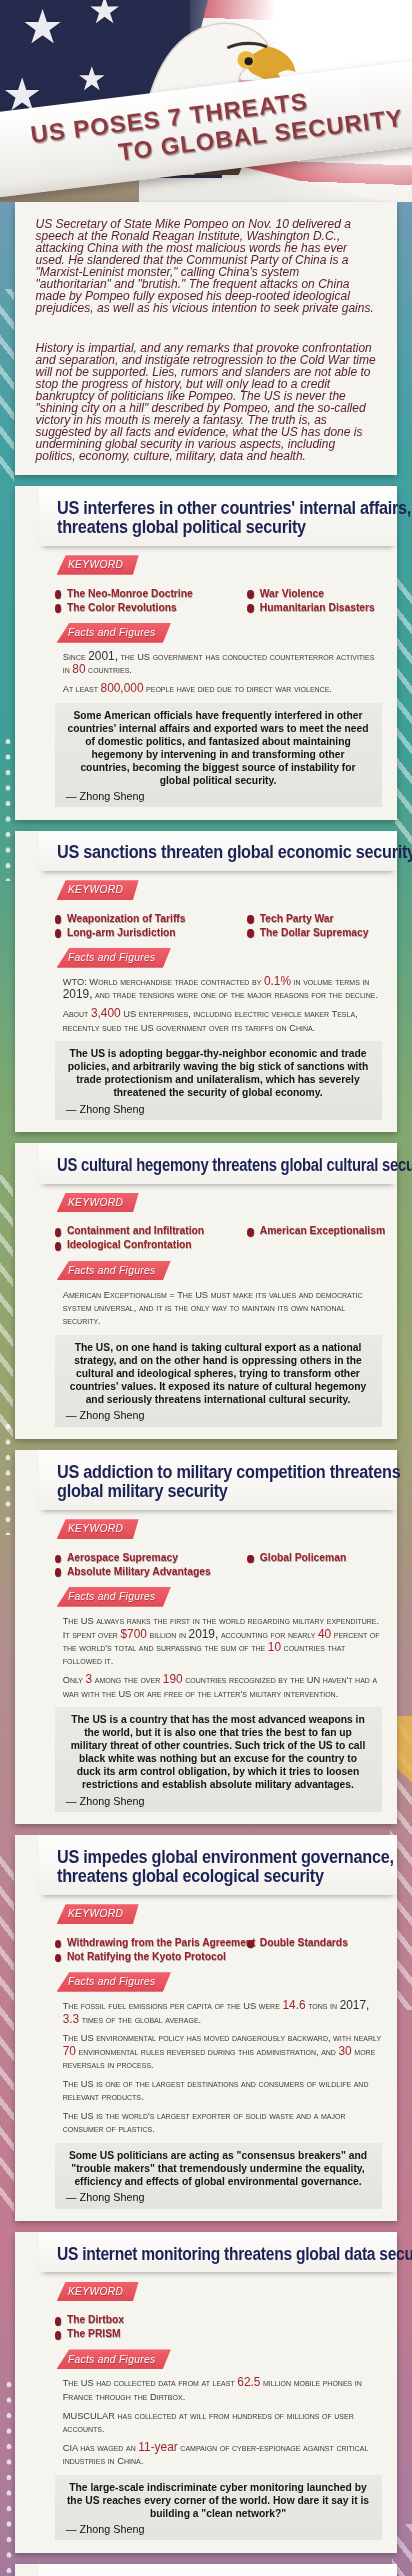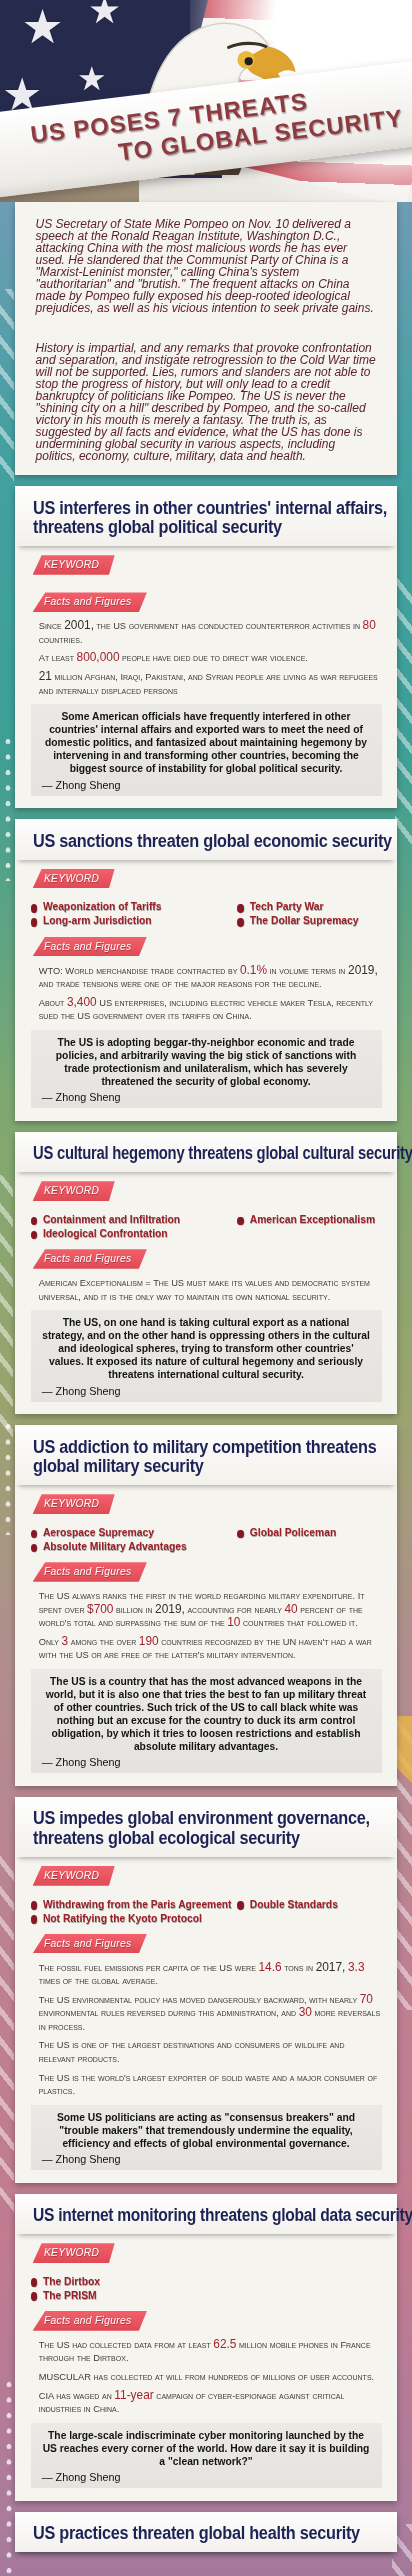--- a/index.html
+++ b/index.html
@@ -33,21 +33,21 @@
   .st5{left:26px;top:128px;font-size:39px;}
   .st6{left:95px;top:125px;font-size:29px;}
   .fstripes{position:absolute;right:-20.6px;top:-15.5px;width:242px;height:196px;transform:rotate(14deg);background:repeating-linear-gradient(168deg,#c73b49 0 19.6px,#f1ede9 19.6px 40px);}
   .ffade{position:absolute;right:0;top:0;width:222px;height:202px;background:radial-gradient(circle at 88% 12%,#ffffff 0 42%,rgba(255,255,255,0) 78%);}
   .rushmore{position:absolute;left:0;top:154px;width:139px;height:49px;background:linear-gradient(180deg,#b5a285,#8c7c64);opacity:.9;border-radius:0 9.3px 0 0;}
   .eagle{position:absolute;left:111px;top:0;z-index:1;}
   .banner{position:absolute;left:-31px;top:81px;width:505px;padding:13.4px 0 15.5px 62px;background:linear-gradient(180deg,#ffffff 0%,#edebe7 85%,#dddad4 100%);transform:rotate(-7deg);box-shadow:0 4.1px 9.3px rgba(40,30,30,.35);z-index:3;}
   .btitle{font-size:24px;font-weight:bold;letter-spacing:1px;color:#8d3a40;white-space:nowrap;text-shadow:1px 1.5px 1px rgba(70,45,45,.4);}
   .bt2{margin-left:85px;}
   
-  .card{position:relative;z-index:2;margin:0 15px 11.3px;background:#f6f4ef;box-shadow:0 2.6px 6.2px rgba(20,20,30,.35);}
+  .card{position:relative;z-index:2;margin:0 15px 11.3px;background:#f6f4ef;box-shadow:0 2.6px 6.2px rgba(20,20,30,.35);padding-left:24px;}
   .intro-card{padding:15.5px 20.6px 13.4px;}
   .intro-p{font-size:12px;line-height:12px;font-style:italic;color:#5b2130;margin:0 0 10.3px;}
   .intro-p:last-child{margin-bottom:0;margin-top:28px;}
   .card-head{padding:12.4px 17.5px 8.2px;background:linear-gradient(180deg,#fefefe 0%,#f3f1ec 100%);box-shadow:0 4.6px 5.2px -3.6px rgba(0,0,0,.35);position:relative;z-index:1;}
   .tline{font-size:17.5px;font-weight:bold;color:#1d2356;line-height:1.12;white-space:nowrap;transform-origin:left center;letter-spacing:-0.3px;}
   .card-body{padding:8.2px 15.5px 12.4px;}
   .badge{display:inline-block;color:#fff;font-weight:normal;font-style:italic;font-size:10.3px;letter-spacing:0.3px;padding:4.1px 15.5px 4.6px 11.3px;margin:1px 0 5.2px 2.1px;background:linear-gradient(180deg,#f2606c,#e04a55);clip-path:polygon(11% 0,100% 0,93% 100%,0 100%);text-shadow:0.5px 0.5px 0.5px rgba(0,0,0,.3);}
   .keywords{display:flex;gap:5.2px;margin:5.2px 0 6.2px;}
   .kcol{flex:1;min-width:0;}
   .kcol-left{flex:1.4;}
@@ -111,26 +111,45 @@
 
   <div>
       <section class="card section-card">
     <div class="card-head">
           <div class="tline fit" style="transform: scaleX(0.93);">US interferes in other countries' internal affairs,</div>
           <div class="tline fit" style="transform: scaleX(0.93);">threatens global political security</div>
         </div>
     <div class="card-body">
       <div class="badge">KEYWORD</div>
       <div class="keywords">
+        <div class="kcol kcol-left">
+              <div class="kw">
+                <span class="kwb"></span>
+                <span class="kwt fit">The Neo-Monroe Doctrine</span>
+              </div>
+              <div class="kw">
+                <span class="kwb"></span>
+                <span class="kwt fit">The Color Revolutions</span>
+              </div>
+            </div>
+        <div class="kcol">
+              <div class="kw">
+                <span class="kwb"></span>
+                <span class="kwt fit">War Violence</span>
+              </div>
+              <div class="kw">
+                <span class="kwb"></span>
+                <span class="kwt fit">Humanitarian Disasters</span>
+              </div>
+            </div>
       </div>
       <div class="badge">Facts and Figures</div>
       <div class="facts">
             <p class="fact"><span>Since </span><span class="big">2001,</span><span> the US government has conducted counterterror activities in </span><span class="hl">80</span><span> countries.</span></p>
             <p class="fact"><span>At least </span><span class="hl">800,000</span><span> people have died due to direct war violence.</span></p>
-            <p class="fact"><span class="big">21</span><span> million Afghan, Iraqi, Pakistani, and Syrian people are living as war refugees and internally displaced persons</span></p>
           </div>
       <div class="quote">
         <p class="quote-text">Some American officials have frequently interfered in other countries' internal affairs and exported wars to meet the need of domestic politics, and fantasized about maintaining hegemony by intervening in and transforming other countries, becoming the biggest source of instability for global political security.</p>
         <p class="quote-attr">— Zhong Sheng</p>
       </div>
     </div>
   </section>
       <section class="card section-card">
     <div class="card-head">
           <div class="tline fit" style="transform: scaleX(0.93);">US sanctions threaten global economic security</div>

